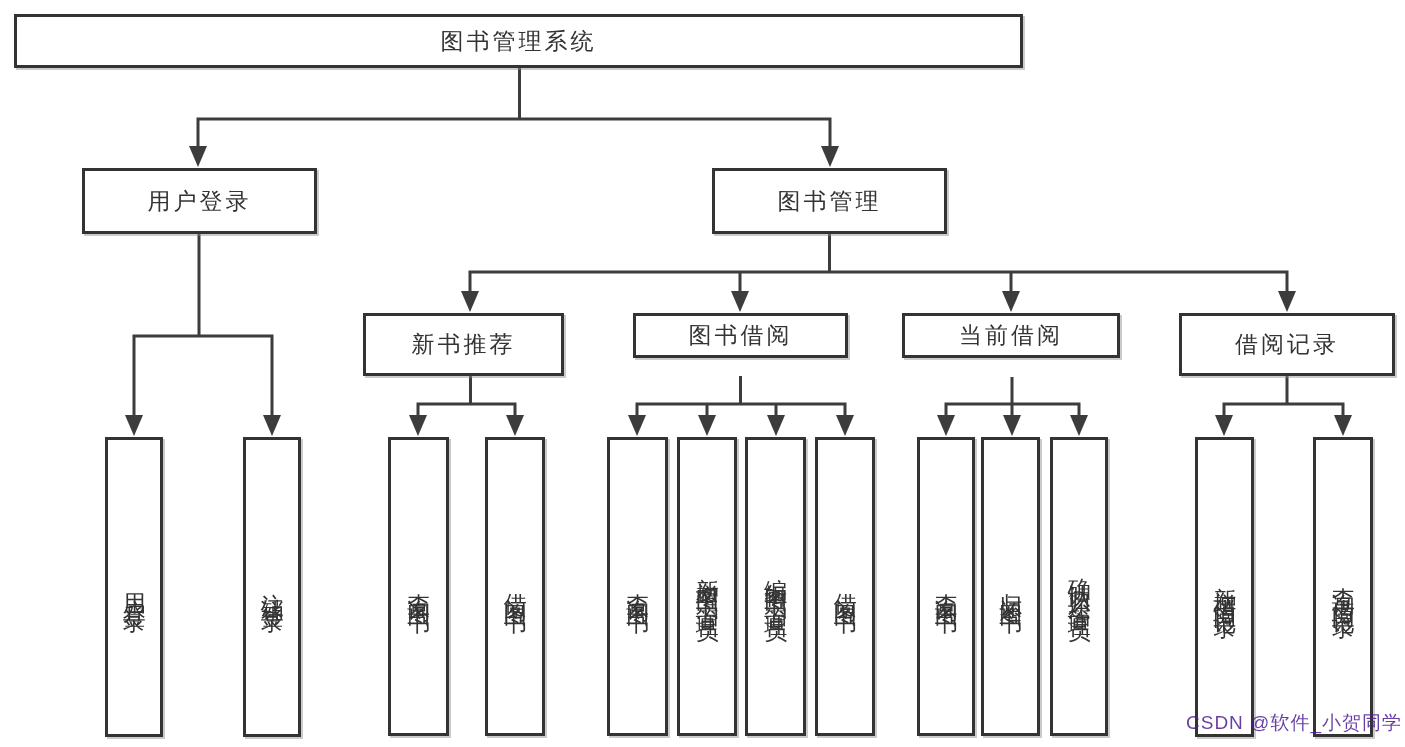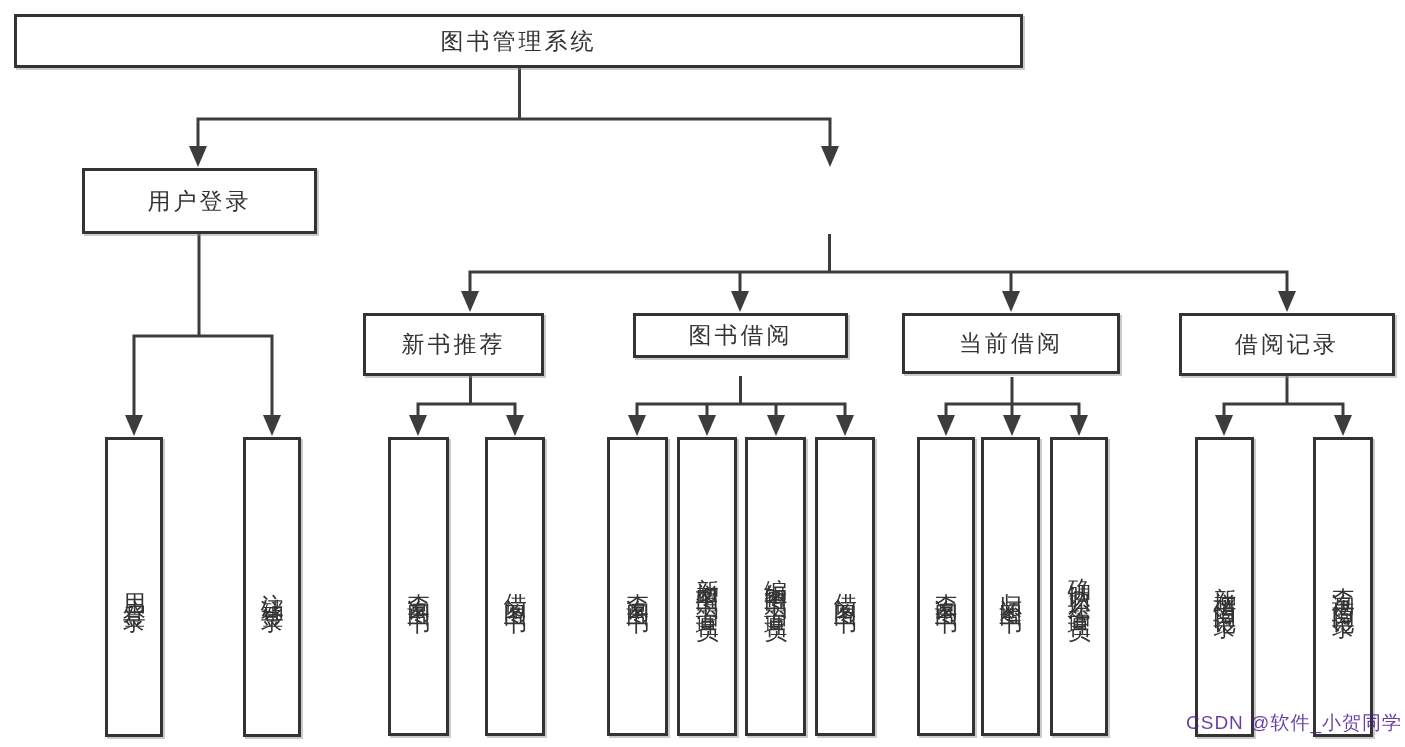--- a/index.html
+++ b/index.html
@@ -71,28 +71,31 @@
     </g>
   </svg>
 
   <div class="node h" style="left:14px;top:14px;width:1009px;height:54px">
     <span>图书管理系统</span>
   </div>
 
   <div class="node h" style="left:82px;top:168px;width:235px;height:66px">
     <span>用户登录</span>
   </div>
+  <div class="node h" style="left:712px;top:168px;width:235px;height:66px">
+    <span>图书管理</span>
+  </div>
 
-  <div class="node h" style="left:363px;top:313px;width:181px;height:63px">
+  <div class="node h" style="left:363px;top:313px;width:201px;height:63px">
     <span>新书推荐</span>
   </div>
   <div class="node h" style="left:633px;top:313px;width:215px;height:45px">
     <span>图书借阅</span>
   </div>
-  <div class="node h" style="left:902px;top:313px;width:218px;height:61px">
+  <div class="node h" style="left:902px;top:313px;width:218px;height:45px">
     <span>当前借阅</span>
   </div>
   <div class="node h" style="left:1179px;top:313px;width:216px;height:63px">
     <span>借阅记录</span>
   </div>
 
   <div class="node v" style="left:105px;top:437px;width:58px;height:300px">
     <span>用户登录</span>
   </div>
   <div class="node v" style="left:243px;top:437px;width:58px;height:300px">

